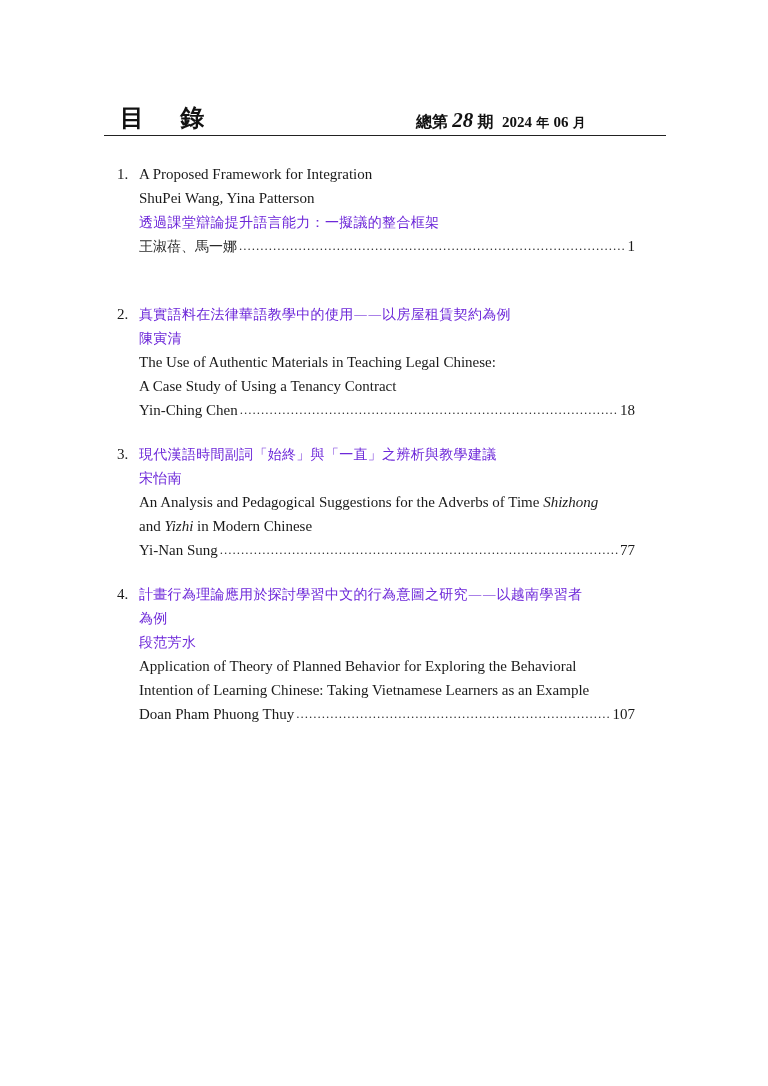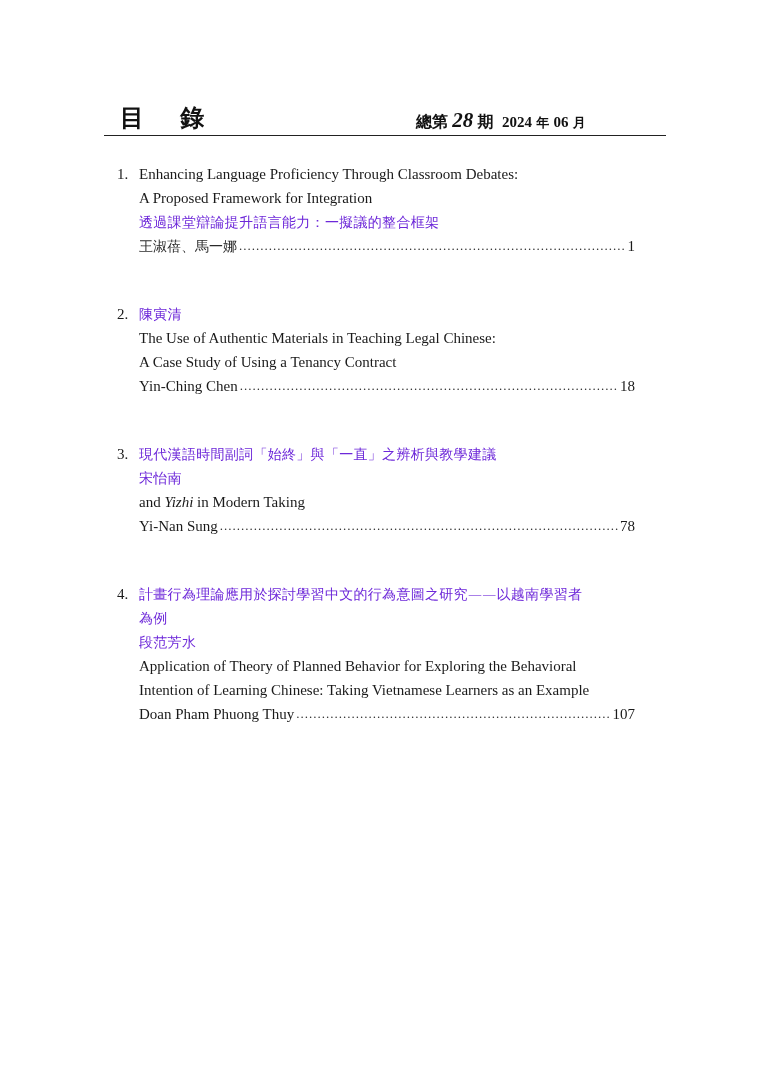--- a/index.html
+++ b/index.html
@@ -137,55 +137,57 @@
       &nbsp;<span class="num-sm">2024</span>
       <span class="cjk-sm">年</span>
       <span class="num-sm">06</span>
       <span class="cjk-sm">月</span>
     </div>
   </div>
 
   <div class="entry" style="top:162px;">
     <span class="num">1.</span>
     <div class="lines">
-      <span class="line">Enhancing Language Proficiency Through Classroom Debates:</span>
       <span class="line">A Proposed Framework for Integration</span>
+      <span class="line">ShuPei Wang, Yina Patterson</span>
       <span class="line cjk">透過課堂辯論提升語言能力：一擬議的整合框架</span>
       <span class="line leader">
         <span class="author-cjk">王淑蓓、馬一娜</span>
         <span class="dots"></span>
         <span class="page-num">1</span>
       </span>
     </div>
   </div>
 
   <div class="entry" style="top:302px;">
     <span class="num">2.</span>
     <div class="lines">
+      <span class="line cjk">真實語料在法律華語教學中的使用——以房屋租賃契約為例</span>
       <span class="line cjk">陳寅清</span>
       <span class="line">The Use of Authentic Materials in Teaching Legal Chinese:</span>
       <span class="line">A Case Study of Using a Tenancy Contract</span>
       <span class="line leader">
         <span class="author-en">Yin-Ching Chen</span>
         <span class="dots"></span>
         <span class="page-num">18</span>
       </span>
     </div>
   </div>
 
   <div class="entry" style="top:442px;">
     <span class="num">3.</span>
     <div class="lines">
       <span class="line cjk">現代漢語時間副詞「始終」與「一直」之辨析與教學建議</span>
       <span class="line cjk">宋怡南</span>
-      <span class="line"><span>and </span><i>Yizhi</i><span> in Modern Taking</span></span>
+      <span class="line"><span>An Analysis and Pedagogical Suggestions for the Adverbs of Time </span><i>Shizhong</i></span>
+      <span class="line"><span>and </span><i>Yizhi</i><span> in Modern Chinese</span></span>
       <span class="line leader">
         <span class="author-en">Yi-Nan Sung</span>
         <span class="dots"></span>
-        <span class="page-num">78</span>
+        <span class="page-num">77</span>
       </span>
     </div>
   </div>
 
   <div class="entry" style="top:582px;">
     <span class="num">4.</span>
     <div class="lines">
       <span class="line cjk">計畫行為理論應用於探討學習中文的行為意圖之研究——以越南學習者</span>
       <span class="line cjk">為例</span>
       <span class="line cjk">段范芳水</span>

